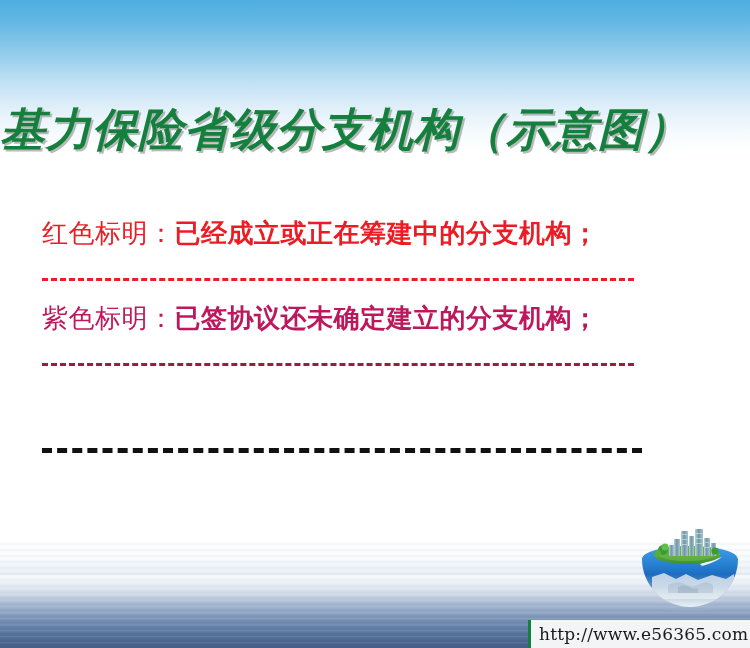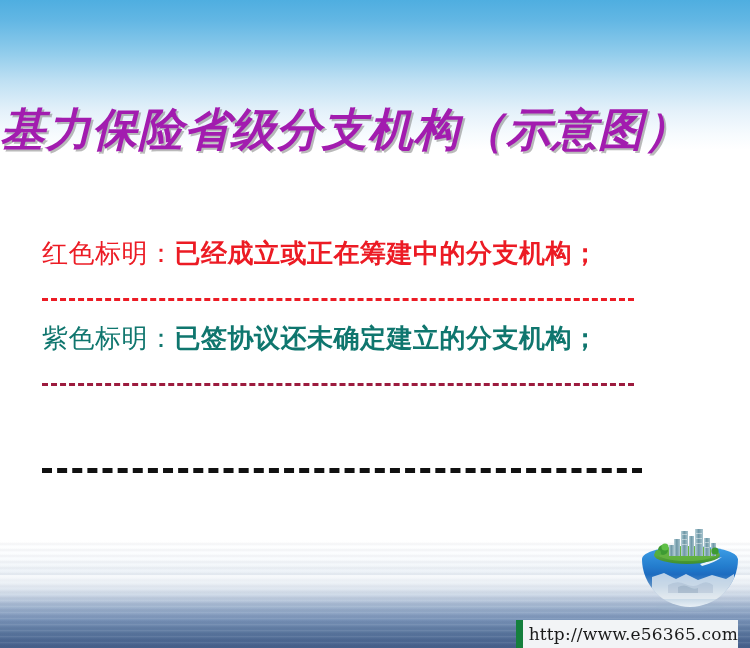--- a/index.html
+++ b/index.html
@@ -81,46 +81,46 @@
     position: absolute;
     left: 0;
     top: 100px;
     width: 646px;
     text-align: left;
     font-family: "DejaVu Serif", "Liberation Serif", serif;
     font-weight: bold;
     font-style: italic;
     font-size: 45px;
     letter-spacing: 1px;
-    color: #a21caf;
+    color: #15803d;
     white-space: nowrap;
     text-shadow: 2px 2px 0 rgba(130,130,130,0.55);
   }
 
   
   .legend {
     position: absolute;
     left: 42px;
-    top: 236px;
+    top: 216px;
     width: 666px;
   }
   .legend-row { position: relative; height: 85px; }
 
   .legend-text {
     font-family: "DejaVu Sans", "Liberation Sans", sans-serif;
     font-size: 26px;
     line-height: 34px;
     white-space: nowrap;
     letter-spacing: 0.5px;
   }
   .legend-text .lead { font-weight: normal; }
   .legend-text .body { font-weight: bold; }
 
   .row-red   .legend-text { color: #ec1b24; }
-  .row-purple .legend-text { color: #0f766e; }
+  .row-purple .legend-text { color: #be185d; }
   .row-black .legend-text { color: #111111; }
 
   .rule {
     position: absolute;
     left: 0;
     width: 592px;
     height: 0;
   }
   .rule-red {
     top: 62px;
@@ -142,31 +142,30 @@
     left: 634px;
     top: 527px;
     width: 112px;
     height: 86px;
   }
   .logo svg { display: block; }
 
   
   .watermark {
     position: absolute;
-    left: 516px;
+    left: 528px;
     top: 620px;
     width: 222px;
     height: 28px;
     background: #f2f4f6;
-    border-left: 7px solid #15803d;
+    border-left: 3px solid #15803d;
     box-sizing: border-box;
     display: flex;
     align-items: center;
     padding-left: 8px;
-    justify-content: flex-end;
   }
   .watermark span {
     font-family: "DejaVu Serif", "Liberation Serif", serif;
     font-size: 17px;
     color: #1a1a1a;
     letter-spacing: 0.2px;
     white-space: nowrap;
   }
 </style>
 </head>

